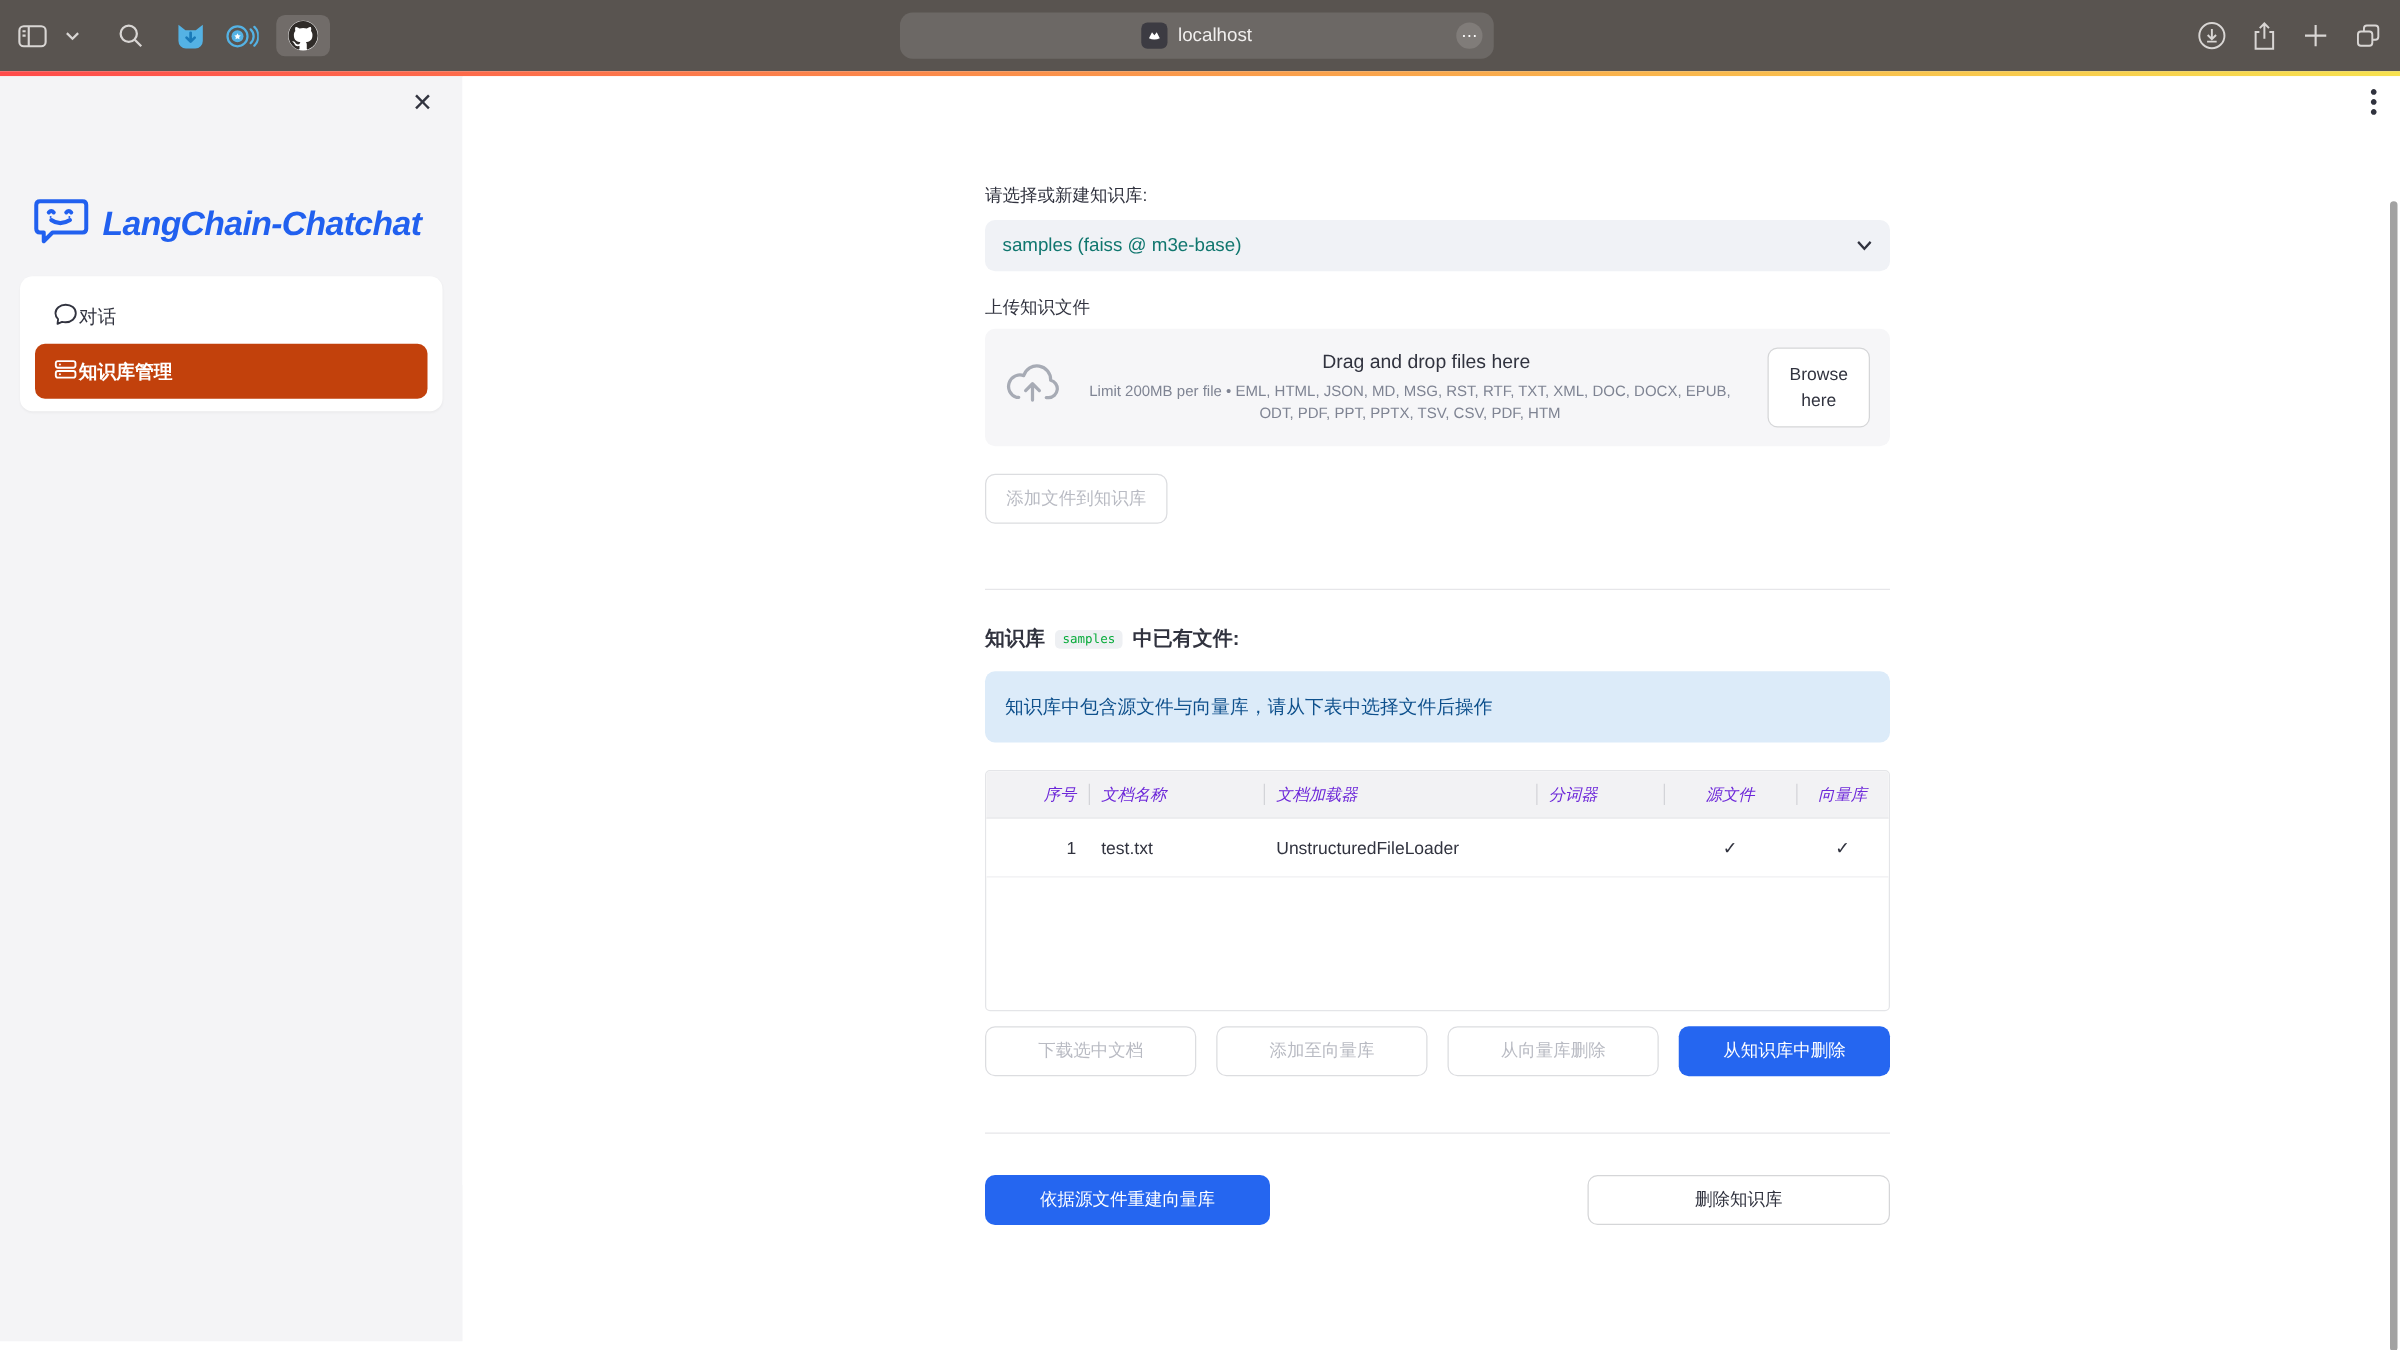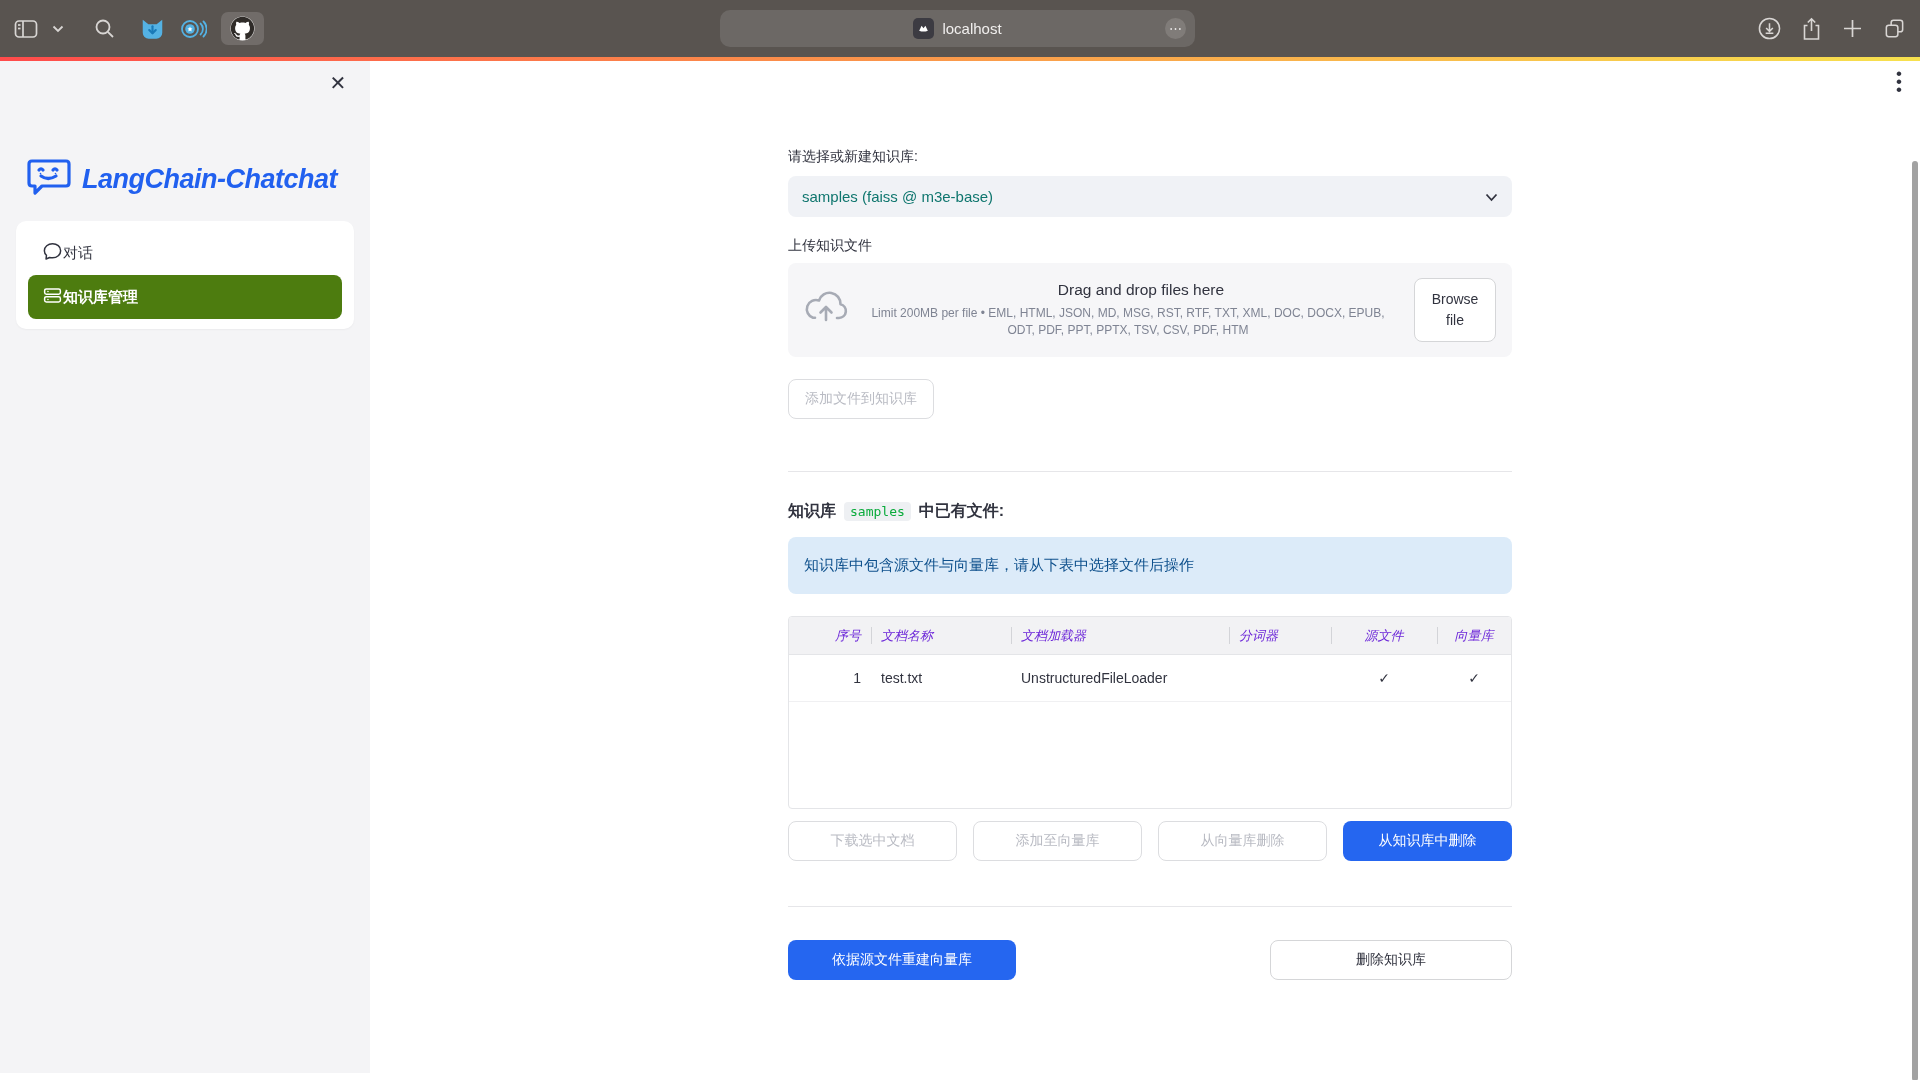--- a/index.html
+++ b/index.html
@@ -31,21 +31,21 @@
   
   .sidebar { position:absolute; top:61px; left:0; width:370px; height:1012px; background:#f4f4f6; }
   .sidebar-close { position:absolute; top:10px; right:20px; width:24px; height:24px; background:none;
     border:none; cursor:pointer; color:#31333f; font-size:20px; line-height:24px; }
   .logo-row { position:absolute; top:96px; left:26px; display:flex; align-items:center; gap:10px; }
   .logo-text { font-size:27px; font-weight:bold; font-style:italic; color:#2160ef; letter-spacing:-0.5px; }
   .nav-card { position:absolute; top:160px; left:16px; width:338px; background:#fff;
     border-radius:10px; padding:10px 12px; box-shadow:0 1px 2px rgba(0,0,0,0.04); }
   .nav-item { display:flex; align-items:center; height:44px; padding:0 14px;
     border-radius:8px; cursor:pointer; color:#31333f; font-size:15px; }
-  .nav-item.active { background:#4d7c0f; color:#fff; font-weight:bold; }
+  .nav-item.active { background:#c2410c; color:#fff; font-weight:bold; }
 
   
   .main { position:absolute; top:61px; left:370px; right:0; bottom:0; background:#fff; }
   .kebab { position:absolute; top:9px; right:18px; background:none; border:none; cursor:pointer;
     color:#31333f; font-size:17px; letter-spacing:0; line-height:8px; }
   .kebab span { display:block; text-align:center; }
   .content { position:absolute; left:418px; top:0; width:724px; }
 
   .field-label { margin-top:87px; font-size:14px; color:#31333f; }
   .select-box { margin-top:10px; height:41px; background:#f0f2f6; border-radius:8px;
@@ -65,21 +65,21 @@
   .btn { height:40px; border-radius:8px; font-size:14px; cursor:pointer; padding:0 16px;
     font-family:"Liberation Sans",sans-serif; background:#fff; border:1px solid #d5d6d8; color:#31333f; }
   .btn:disabled,.btn.disabled { color:#b9bbc3; border-color:#dcdde0; cursor:default; }
   .btn.primary { background:#2566f0; border:none; color:#fff; }
   .add-btn { margin-top:22px; }
 
   .divider { margin-top:52px; border:none; border-top:1px solid #e6e6e9; height:0; }
 
   .kb-heading { margin-top:29px; font-size:16px; font-weight:bold; color:#31333f;
     display:flex; align-items:center; gap:8px; }
-  .code-chip { font-family:"DejaVu Sans Mono",monospace; font-size:13px; font-weight:normal;
+  .code-chip { font-family:"DejaVu Sans Mono",monospace; font-size:10px; font-weight:normal;
     color:#09ab3b; background:#eef0f3; border-radius:4px; padding:2px 6px; }
 
   .info-box { margin-top:15px; height:57px; background:#dcebf9; border-radius:8px;
     display:flex; align-items:center; padding:0 16px; color:#0e508c; font-size:15px; }
 
   .file-table { margin-top:22px; height:193px; border:1px solid #e4e5e8; border-radius:4px;
     overflow:hidden; background:#fff; }
   .t-header { display:flex; height:38px; background:#f2f2f4; border-bottom:1px solid #e4e5e8; }
   .t-hcell { display:flex; align-items:center; font-size:13px; color:#6d28d9;
     padding:0 10px; position:relative;font-style:italic; }
@@ -259,21 +259,21 @@
         <span>
           <svg width="44" height="36" viewBox="0 0 44 36" fill="none" stroke="#a7abb5" stroke-width="2.6" stroke-linecap="round" stroke-linejoin="round">
             <path d="M33 28 h2 a7 7 0 0 0 1.5 -13.8 A11 11 0 0 0 15 10.5 A8.5 8.5 0 0 0 9 27.8 h2"></path>
             <path d="M22 30 V17.5 M16.5 22.5 L22 17 l5.5 5.5"></path>
           </svg>
         </span>
         <div class="dz-texts">
           <div class="dz-title">Drag and drop files here</div>
           <div class="dz-limit">Limit 200MB per file • EML, HTML, JSON, MD, MSG, RST, RTF, TXT, XML, DOC, DOCX, EPUB, ODT, PDF, PPT, PPTX, TSV, CSV, PDF, HTM</div>
         </div>
-        <button class="browse-btn">Browse file</button>
+        <button class="browse-btn">Browse here</button>
       </div>
 
       <button class="btn disabled add-btn">添加文件到知识库</button>
 
       <hr class="divider">
 
       <div class="kb-heading">
         <span>知识库</span>
         <span class="code-chip">samples</span>
         <span>中已有文件:</span>

